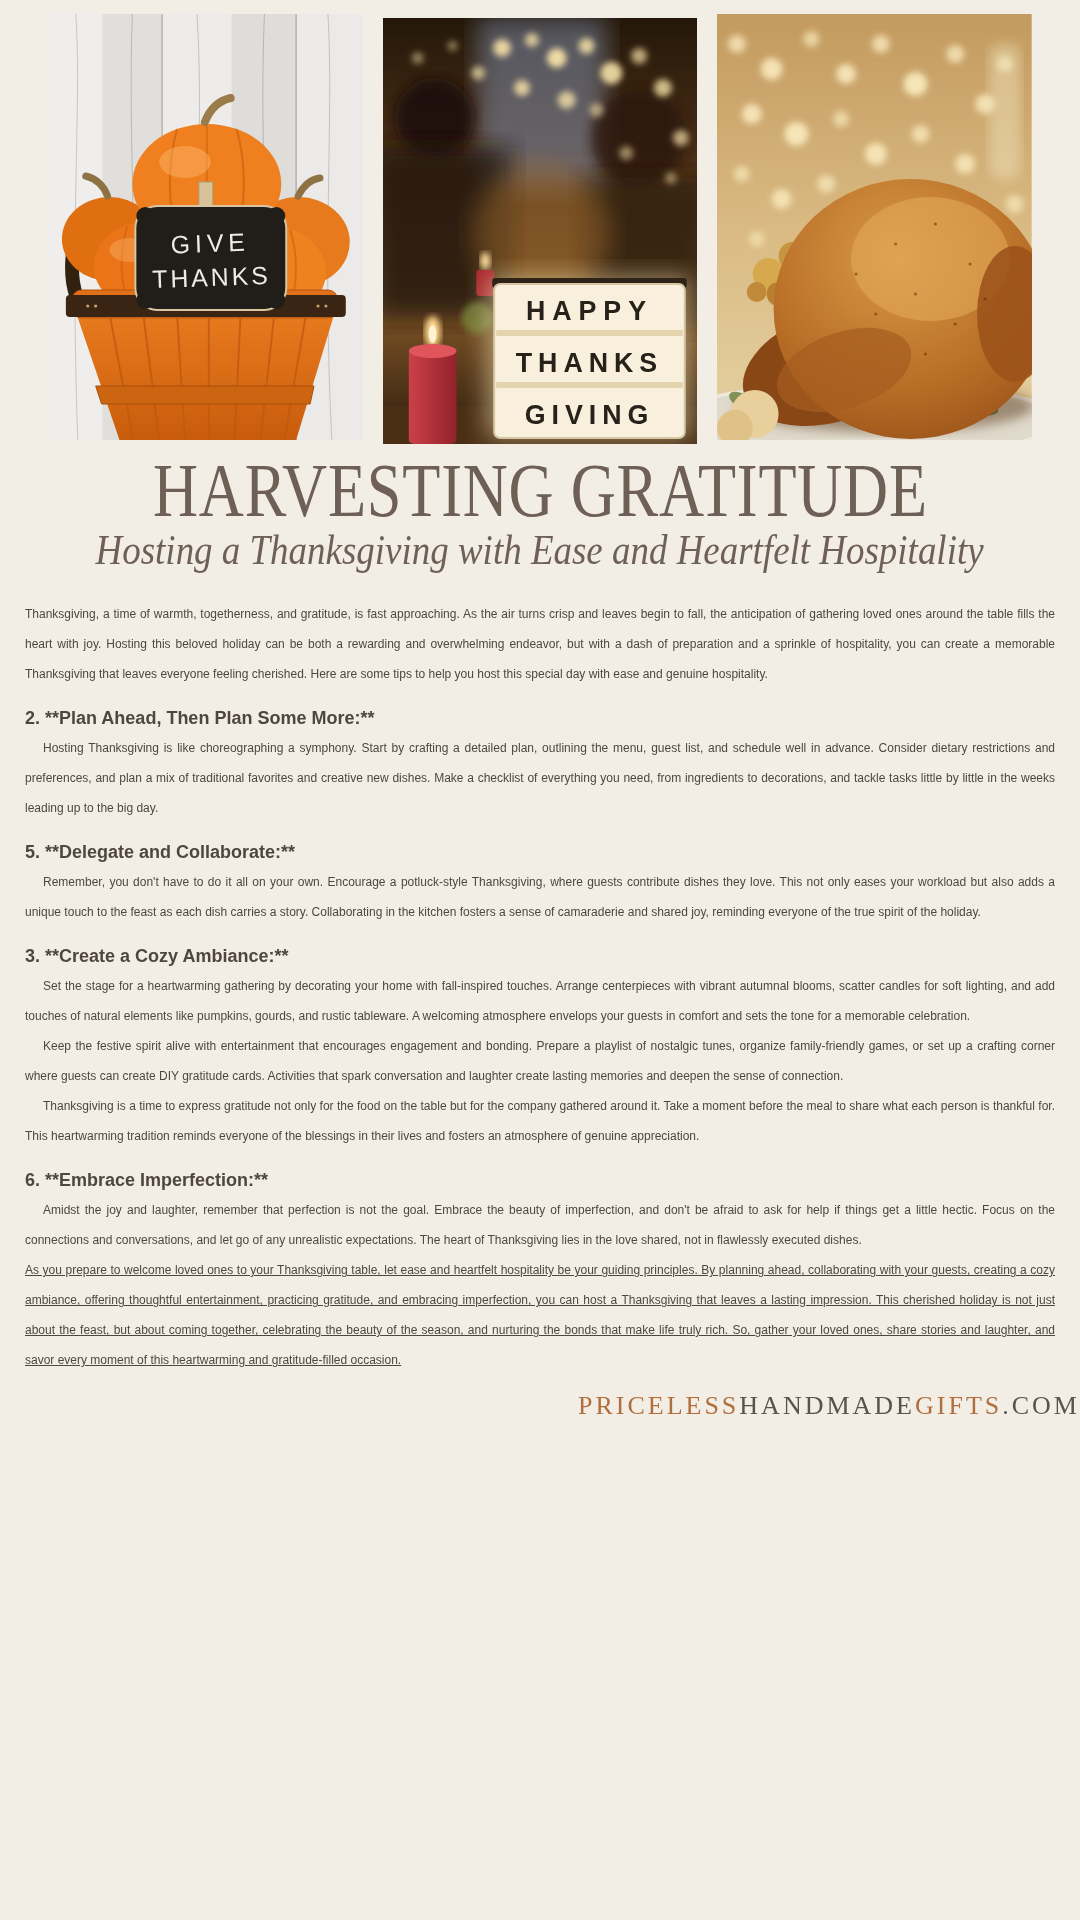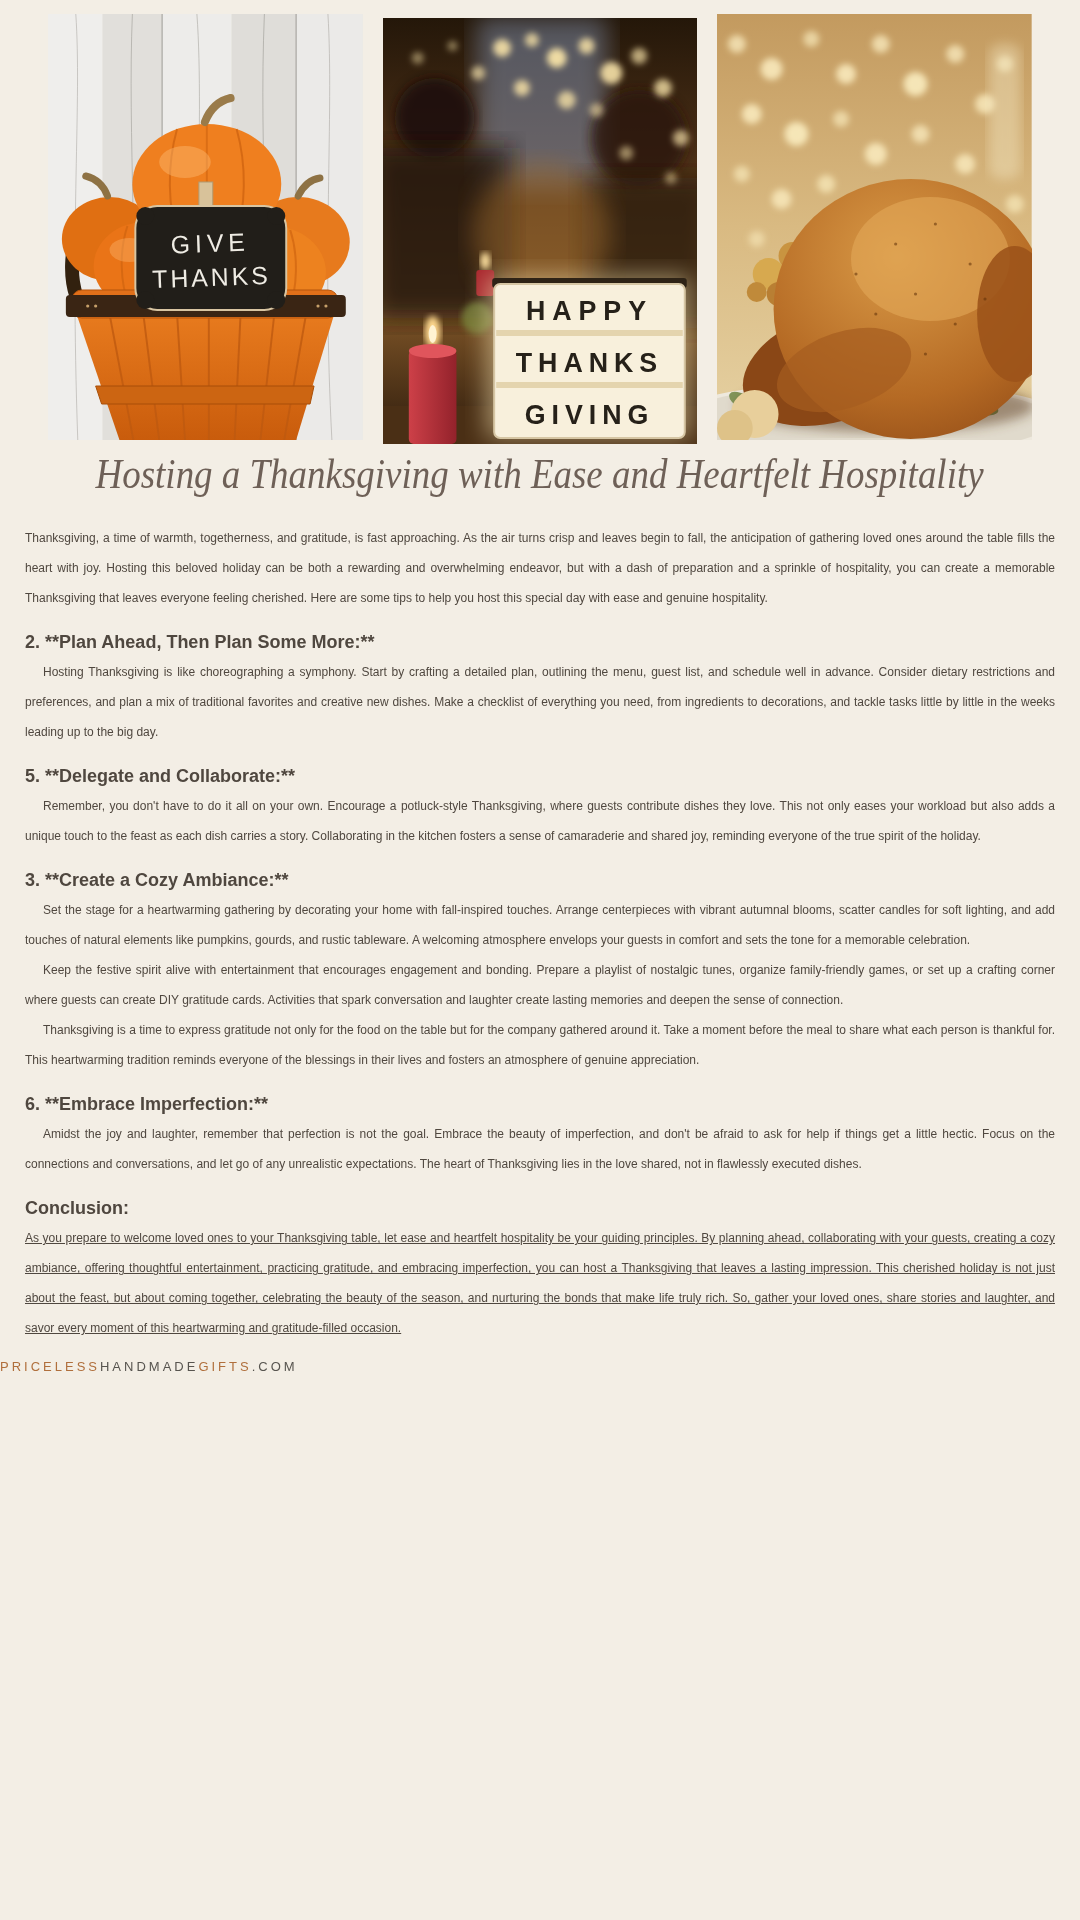--- a/index.html
+++ b/index.html
@@ -23,22 +23,22 @@
     color:#6e6057;font-size:42px;line-height:1.08;white-space:nowrap;
   }
   .subtitle span{display:inline-block;transform:scaleX(.88);transform-origin:center;}
   .content{padding:0 25px;}
   .body-text{font-size:12px;line-height:30px;text-align:justify;margin:0;}
   .intro{margin-top:26px;}
   .sec-h{font-size:18px;line-height:30px;font-weight:700;margin:14px 0 0;}
   .sec-body{text-indent:18px;}
   .conclusion-body{text-indent:0;text-decoration:underline;}
   .site-footer{
-    margin-top:16px;text-align:left;
-    font-family:Liberation Sans, sans-serif;font-size:13px;letter-spacing:3px;
+    margin-top:16px;text-align:right;
+    font-family:Liberation Serif, serif;font-size:26px;letter-spacing:3px;
   }
   .fo{color:#b06f3c}
   .fg{color:#57544f}
 </style>
 </head>
 <body>
 
 <div class="hero">
 
   <figure class="photo" style="margin:0">
@@ -281,20 +281,21 @@
             <circle cx="210" cy="340" r="1.6"></circle>
         </g>
         <circle cx="38" cy="400" r="24" fill="#e8cf9b"></circle>
         <circle cx="18" cy="414" r="18" fill="#dec288"></circle>
       </g>
     </svg>
   </figure>
 </div>
 
 <div class="title-row">
+  <h1 class="page-title"><span>HARVESTING GRATITUDE</span></h1>
   <div class="subtitle"><span>Hosting a Thanksgiving with Ease and Heartfelt Hospitality</span></div>
 </div>
 
 <div class="content">
   <p class="body-text intro">Thanksgiving, a time of warmth, togetherness, and gratitude, is fast approaching. As the air turns crisp and leaves begin to fall, the anticipation of gathering loved ones around the table fills the heart with joy. Hosting this beloved holiday can be both a rewarding and overwhelming endeavor, but with a dash of preparation and a sprinkle of hospitality, you can create a memorable Thanksgiving that leaves everyone feeling cherished. Here are some tips to help you host this special day with ease and genuine hospitality.</p>
 
   <h2 class="sec-h">2. **Plan Ahead, Then Plan Some More:**</h2>
   <p class="body-text sec-body">Hosting Thanksgiving is like choreographing a symphony. Start by crafting a detailed plan, outlining the menu, guest list, and schedule well in advance. Consider dietary restrictions and preferences, and plan a mix of traditional favorites and creative new dishes. Make a checklist of everything you need, from ingredients to decorations, and tackle tasks little by little in the weeks leading up to the big day.</p>
 
   <h2 class="sec-h">5. **Delegate and Collaborate:**</h2>
@@ -303,19 +304,18 @@
   <h2 class="sec-h">3. **Create a Cozy Ambiance:**</h2>
   <p class="body-text sec-body">Set the stage for a heartwarming gathering by decorating your home with fall-inspired touches. Arrange centerpieces with vibrant autumnal blooms, scatter candles for soft lighting, and add touches of natural elements like pumpkins, gourds, and rustic tableware. A welcoming atmosphere envelops your guests in comfort and sets the tone for a memorable celebration.</p>
 
   <p class="body-text sec-body">Keep the festive spirit alive with entertainment that encourages engagement and bonding. Prepare a playlist of nostalgic tunes, organize family-friendly games, or set up a crafting corner where guests can create DIY gratitude cards. Activities that spark conversation and laughter create lasting memories and deepen the sense of connection.</p>
 
   <p class="body-text sec-body">Thanksgiving is a time to express gratitude not only for the food on the table but for the company gathered around it. Take a moment before the meal to share what each person is thankful for. This heartwarming tradition reminds everyone of the blessings in their lives and fosters an atmosphere of genuine appreciation.</p>
 
   <h2 class="sec-h">6. **Embrace Imperfection:**</h2>
   <p class="body-text sec-body">Amidst the joy and laughter, remember that perfection is not the goal. Embrace the beauty of imperfection, and don't be afraid to ask for help if things get a little hectic. Focus on the connections and conversations, and let go of any unrealistic expectations. The heart of Thanksgiving lies in the love shared, not in flawlessly executed dishes.</p>
 
-  <h2 class="sec-h">Conclusion:</h2>
   <p class="body-text conclusion-body">As you prepare to welcome loved ones to your Thanksgiving table, let ease and heartfelt hospitality be your guiding principles. By planning ahead, collaborating with your guests, creating a cozy ambiance, offering thoughtful entertainment, practicing gratitude, and embracing imperfection, you can host a Thanksgiving that leaves a lasting impression. This cherished holiday is not just about the feast, but about coming together, celebrating the beauty of the season, and nurturing the bonds that make life truly rich. So, gather your loved ones, share stories and laughter, and savor every moment of this heartwarming and gratitude-filled occasion.</p>
 </div>
 
 <div class="site-footer">
   <span class="fo">PRICELESS</span><span class="fg">HANDMADE</span><span class="fo">GIFTS</span><span class="fg">.COM</span>
 </div>
 
 </body></html>

